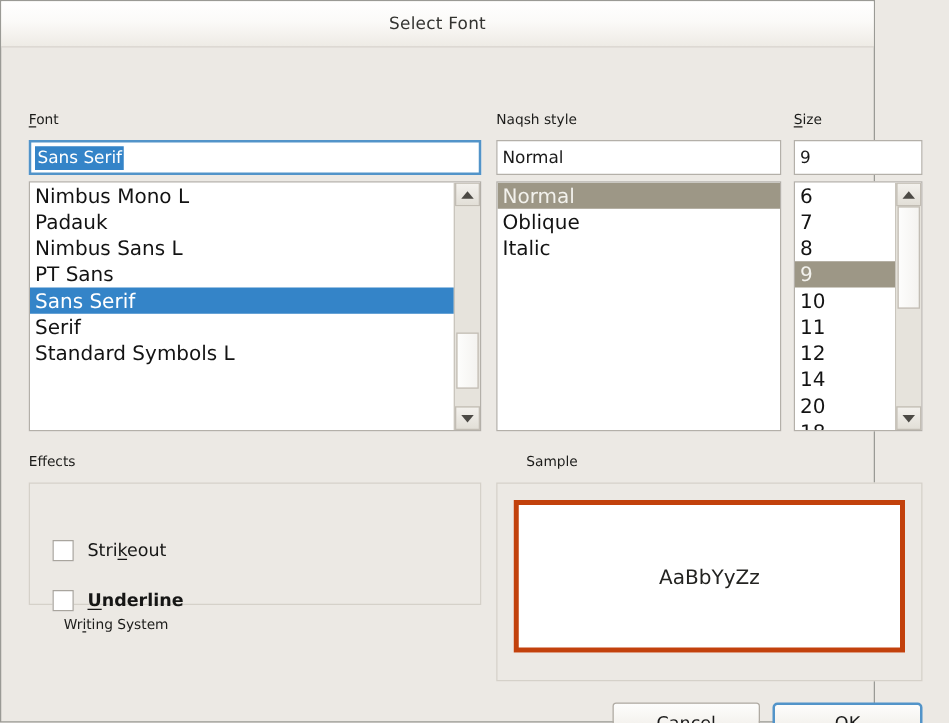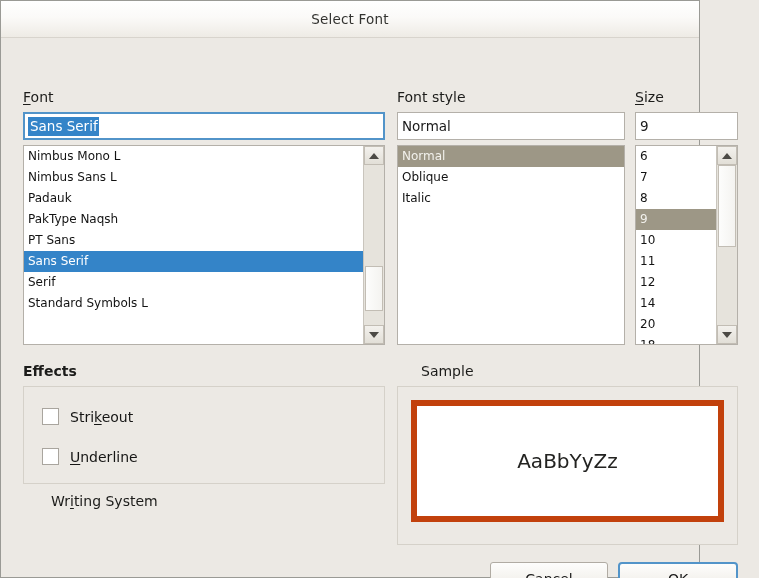--- a/index.html
+++ b/index.html
@@ -41,21 +41,21 @@
   }
 
   #body {
     position: relative;
     height: 540px;
   }
 
   
   .sec-label {
     position: absolute;
-    font-size: 14px;
+    font-size: 11px;
     color: #1c1c1a;
     white-space: nowrap;
   }
   .mn { text-decoration: underline; text-underline-offset: 2px; }
 
   
   .entry {
     position: absolute;
     box-sizing: border-box;
     background: #ffffff;
@@ -87,21 +87,21 @@
   }
   .list-inner {
     position: absolute;
     left: 0; top: 0; bottom: 0;
     overflow: hidden;
   }
   .lrow {
     height: 21px;
     line-height: 21px;
     padding-left: 4px;
-    font-size: 12px;
+    font-size: 16px;
     white-space: nowrap;
     color: #131313;
   }
   .lrow.sel-blue { background: #3484c8; color: #ffffff; }
   .lrow.sel-grey { background: #9d9786; color: #f2f1ec; }
 
   
   .vscroll {
     position: absolute;
     top: 0; bottom: 0;
@@ -153,20 +153,21 @@
     border: 1px solid #d5d1c9;
     background: #ece9e4;
   }
 
   
   .checkrow {
     position: absolute;
     display: flex;
     align-items: center;
     gap: 11px;
+    margin-top: 24px;
   }
   .cbox {
     width: 17px; height: 17px;
     box-sizing: border-box;
     background: #ffffff;
     border: 1px solid #a9a59e;
   }
   .cblabel { font-size: 14px; color: #161615; }
 
   
@@ -189,25 +190,25 @@
     border-left: 6px solid transparent;
     border-right: 6px solid transparent;
     border-top: 7px solid #55534e;
   }
 
   
   .sample-box {
     position: absolute;
     box-sizing: border-box;
     background: #ffffff;
-    border: 6px solid #c2410c;
+    border: 4px solid #c2410c;
     display: flex;
     align-items: center;
     justify-content: center;
-    font-size: 20px;
+    font-size: 16px;
     color: #232321;
   }
 
   
   .btn {
     position: absolute;
     box-sizing: border-box;
     background: linear-gradient(to bottom, #fdfdfc 0%, #f5f3ef 48%, #e9e6df 100%);
     border: 1px solid #b0aba3;
     border-radius: 3px;
@@ -235,42 +236,41 @@
 
     <div class="sec-label" style="left:22px; top:51px;"><span class="mn">F</span>ont</div>
 
     <div class="entry focused" style="left:22px; top:74px; width:362px; height:28px;">
       <span class="sel-text">Sans Serif</span>
     </div>
 
     <div class="listbox" style="left:22px; top:107px; width:362px; height:200px;">
       <div class="list-inner" id="font-list-inner" style="width: 340px; top: 0px;">
           <div class="lrow">Nimbus Mono L</div>
+          <div class="lrow">Padauk</div>
           <div class="lrow">Nimbus Sans L</div>
-          <div class="lrow">Padauk</div>
-          <div class="lrow">PakType Naqsh</div>
           <div class="lrow">PT Sans</div>
           <div class="lrow sel-blue">Sans Serif</div>
           <div class="lrow">Serif</div>
           <div class="lrow">Standard Symbols L</div>
         </div>
       <div class="vscroll" style="right:0; width:21px;">
         <div class="sb-btn up">
             <span class="tri up"></span>
           </div>
         <div class="sb-track">
           <div class="sb-thumb" style="top:101px; height:45px;"></div>
         </div>
         <div class="sb-btn down">
             <span class="tri down"></span>
           </div>
       </div>
     </div>
 
-    <div class="sec-label" style="left:396px; top:51px;"><span>Font style</span></div>
+    <div class="sec-label" style="left:396px; top:51px;"><span>Naqsh style</span></div>
 
     <div class="entry" style="left:396px; top:74px; width:228px; height:28px;">
       <span>Normal</span>
     </div>
 
     <div class="listbox" style="left:396px; top:107px; width:228px; height:200px;">
       <div class="list-inner" id="style-list-inner" style="width: 226px; top: 0px;">
           <div class="lrow sel-grey">Normal</div>
           <div class="lrow">Oblique</div>
           <div class="lrow">Italic</div>
@@ -302,30 +302,30 @@
           </div>
         <div class="sb-track">
           <div class="sb-thumb" style="top:0px; height:82px;"></div>
         </div>
         <div class="sb-btn down">
             <span class="tri down"></span>
           </div>
       </div>
     </div>
 
-    <div class="sec-label" style="left:22px; top:325px;font-weight:bold;"><span>Effects</span></div>
+    <div class="sec-label" style="left:22px; top:325px;"><span>Effects</span></div>
 
     <div class="frame" style="left:22px; top:348px; width:362px; height:98px;"></div>
 
     <div class="checkrow" style="left:41px; top:370px;">
       <span class="cbox"></span>
       <span class="cblabel">Stri<span class="mn">k</span>eout</span>
     </div>
 
-    <div class="checkrow" style="left:41px; top:410px;">
+    <div class="checkrow" style="left:41px; top:410px;font-weight:bold;">
       <span class="cbox"></span>
       <span class="cblabel"><span class="mn">U</span>nderline</span>
     </div>
 
     <div class="sec-label" style="left:22px; top:455px;margin-left:28px;">Wr<span class="mn">i</span>ting System</div>
 
 
     <div class="sec-label" style="left:420px; top:325px;"><span>Sample</span></div>
 
     <div class="frame" style="left:396px; top:348px; width:341px; height:159px;"></div>

